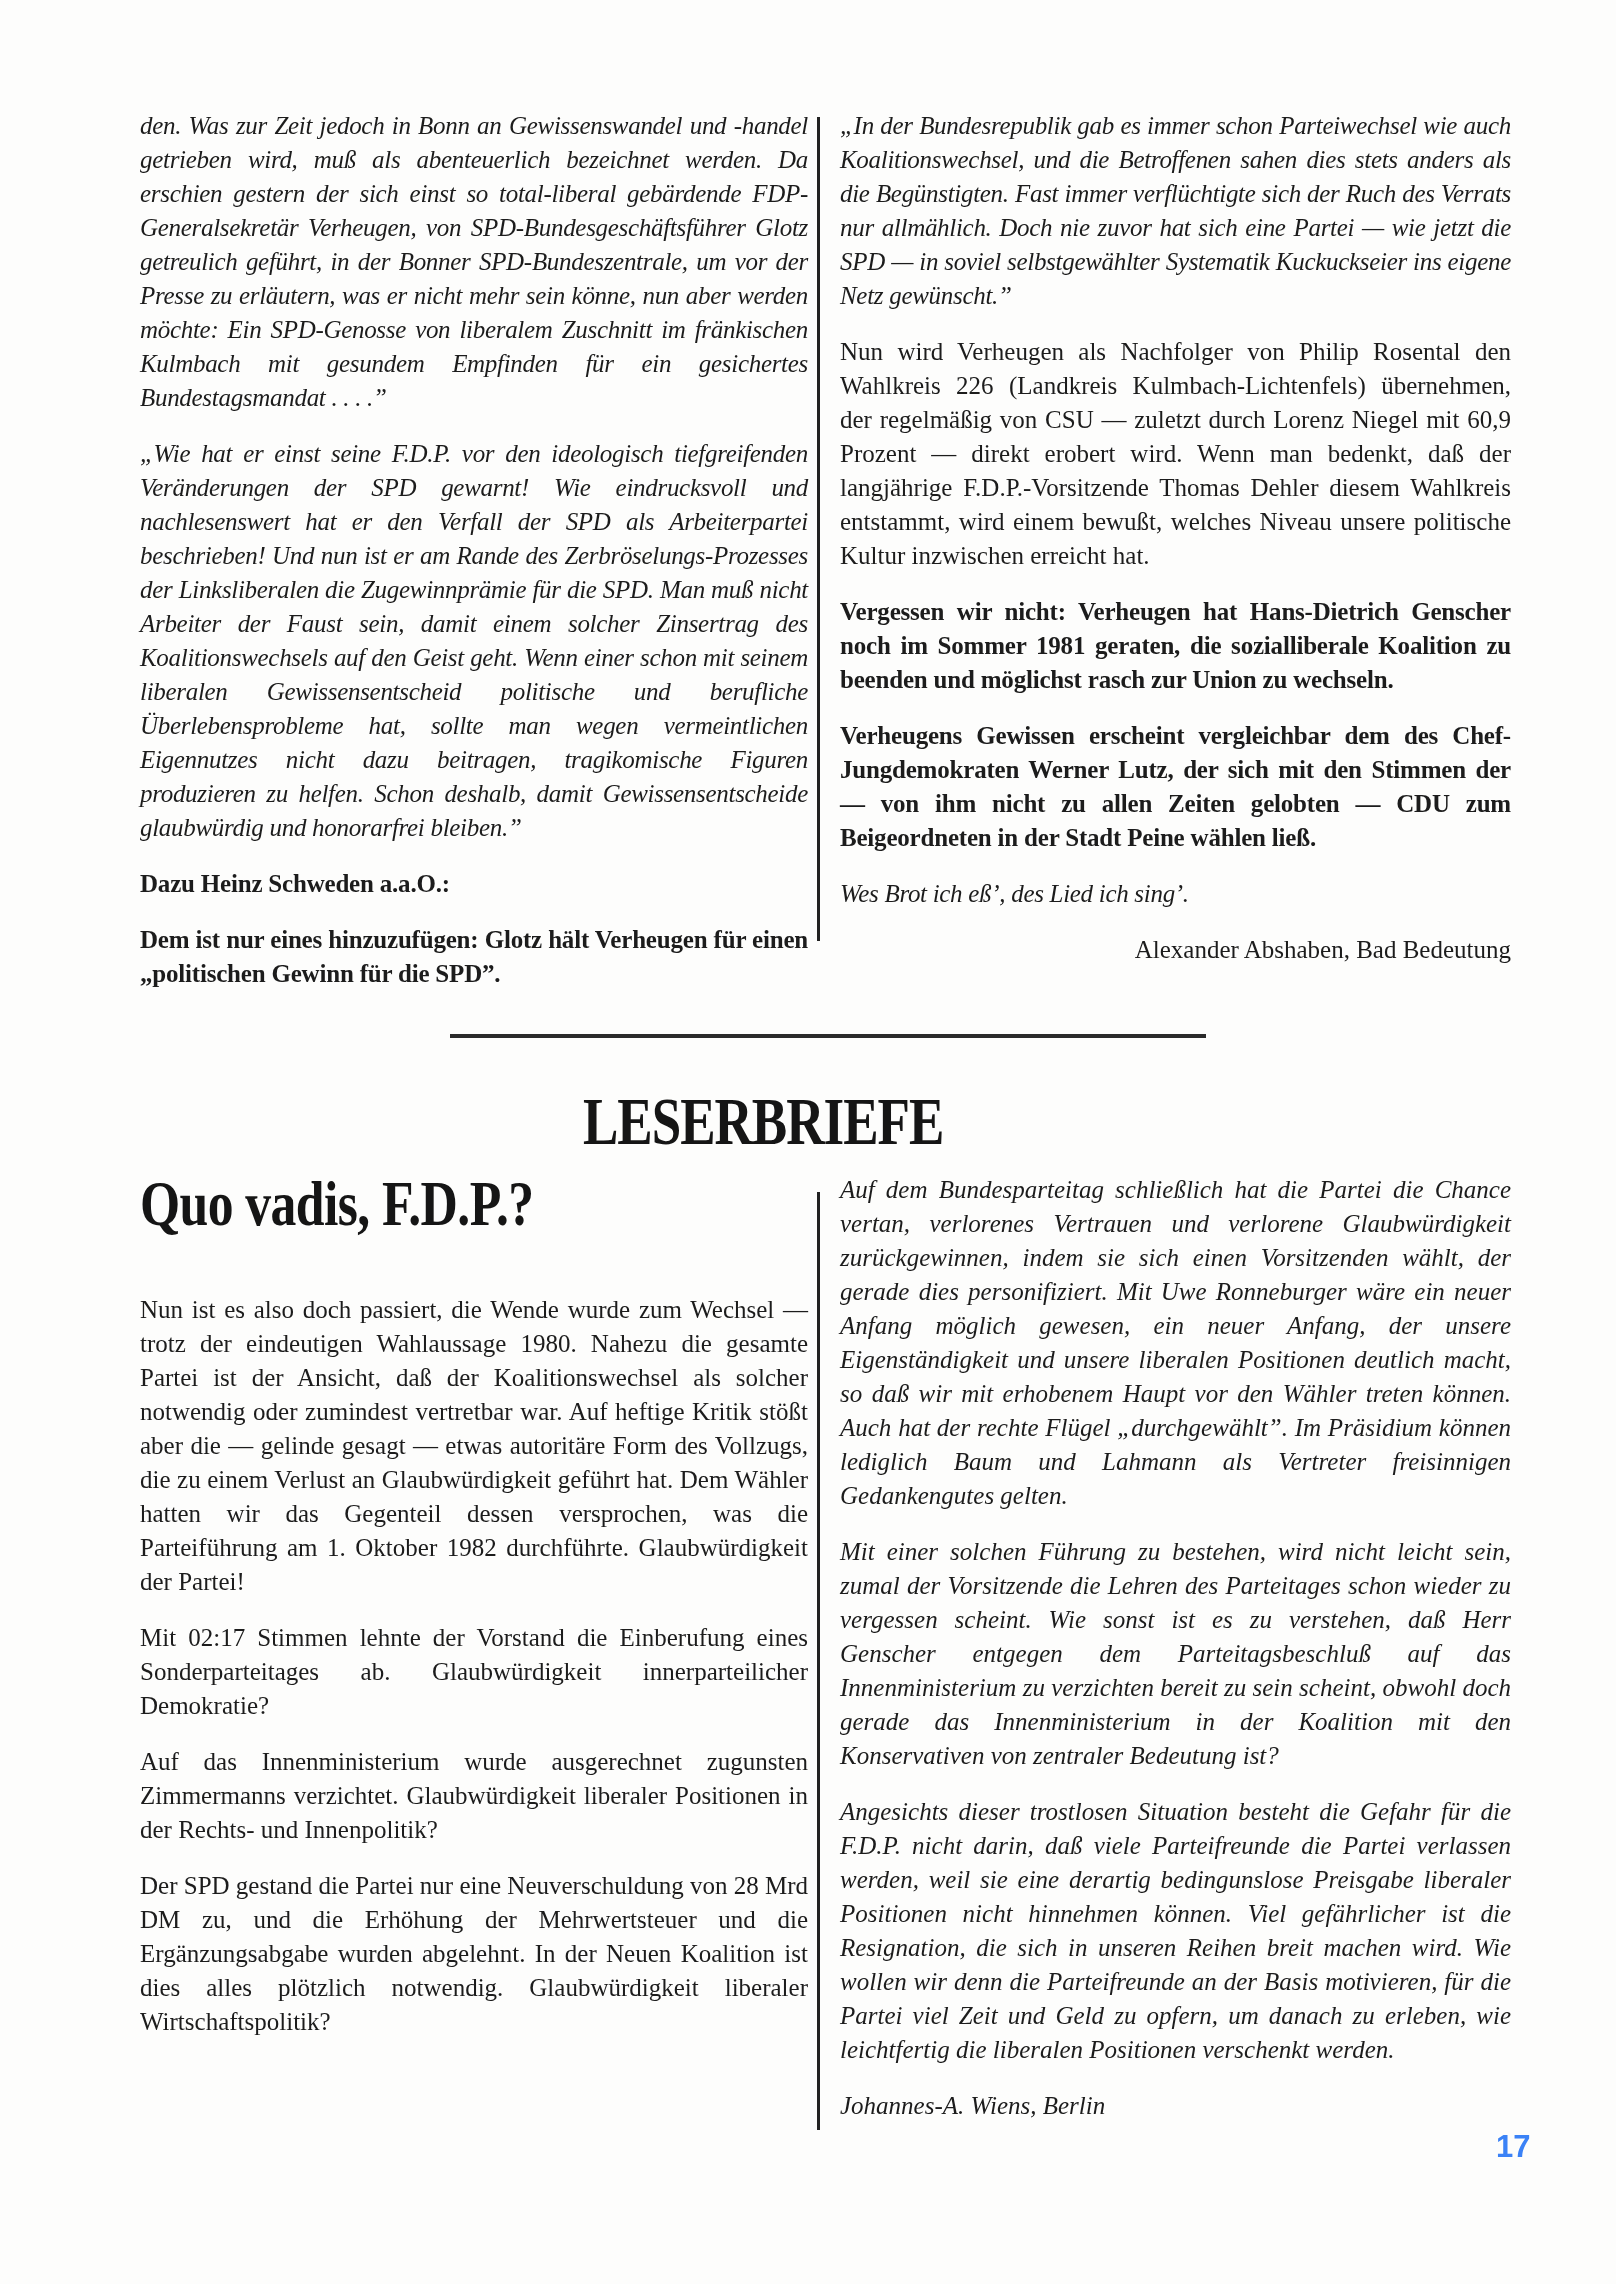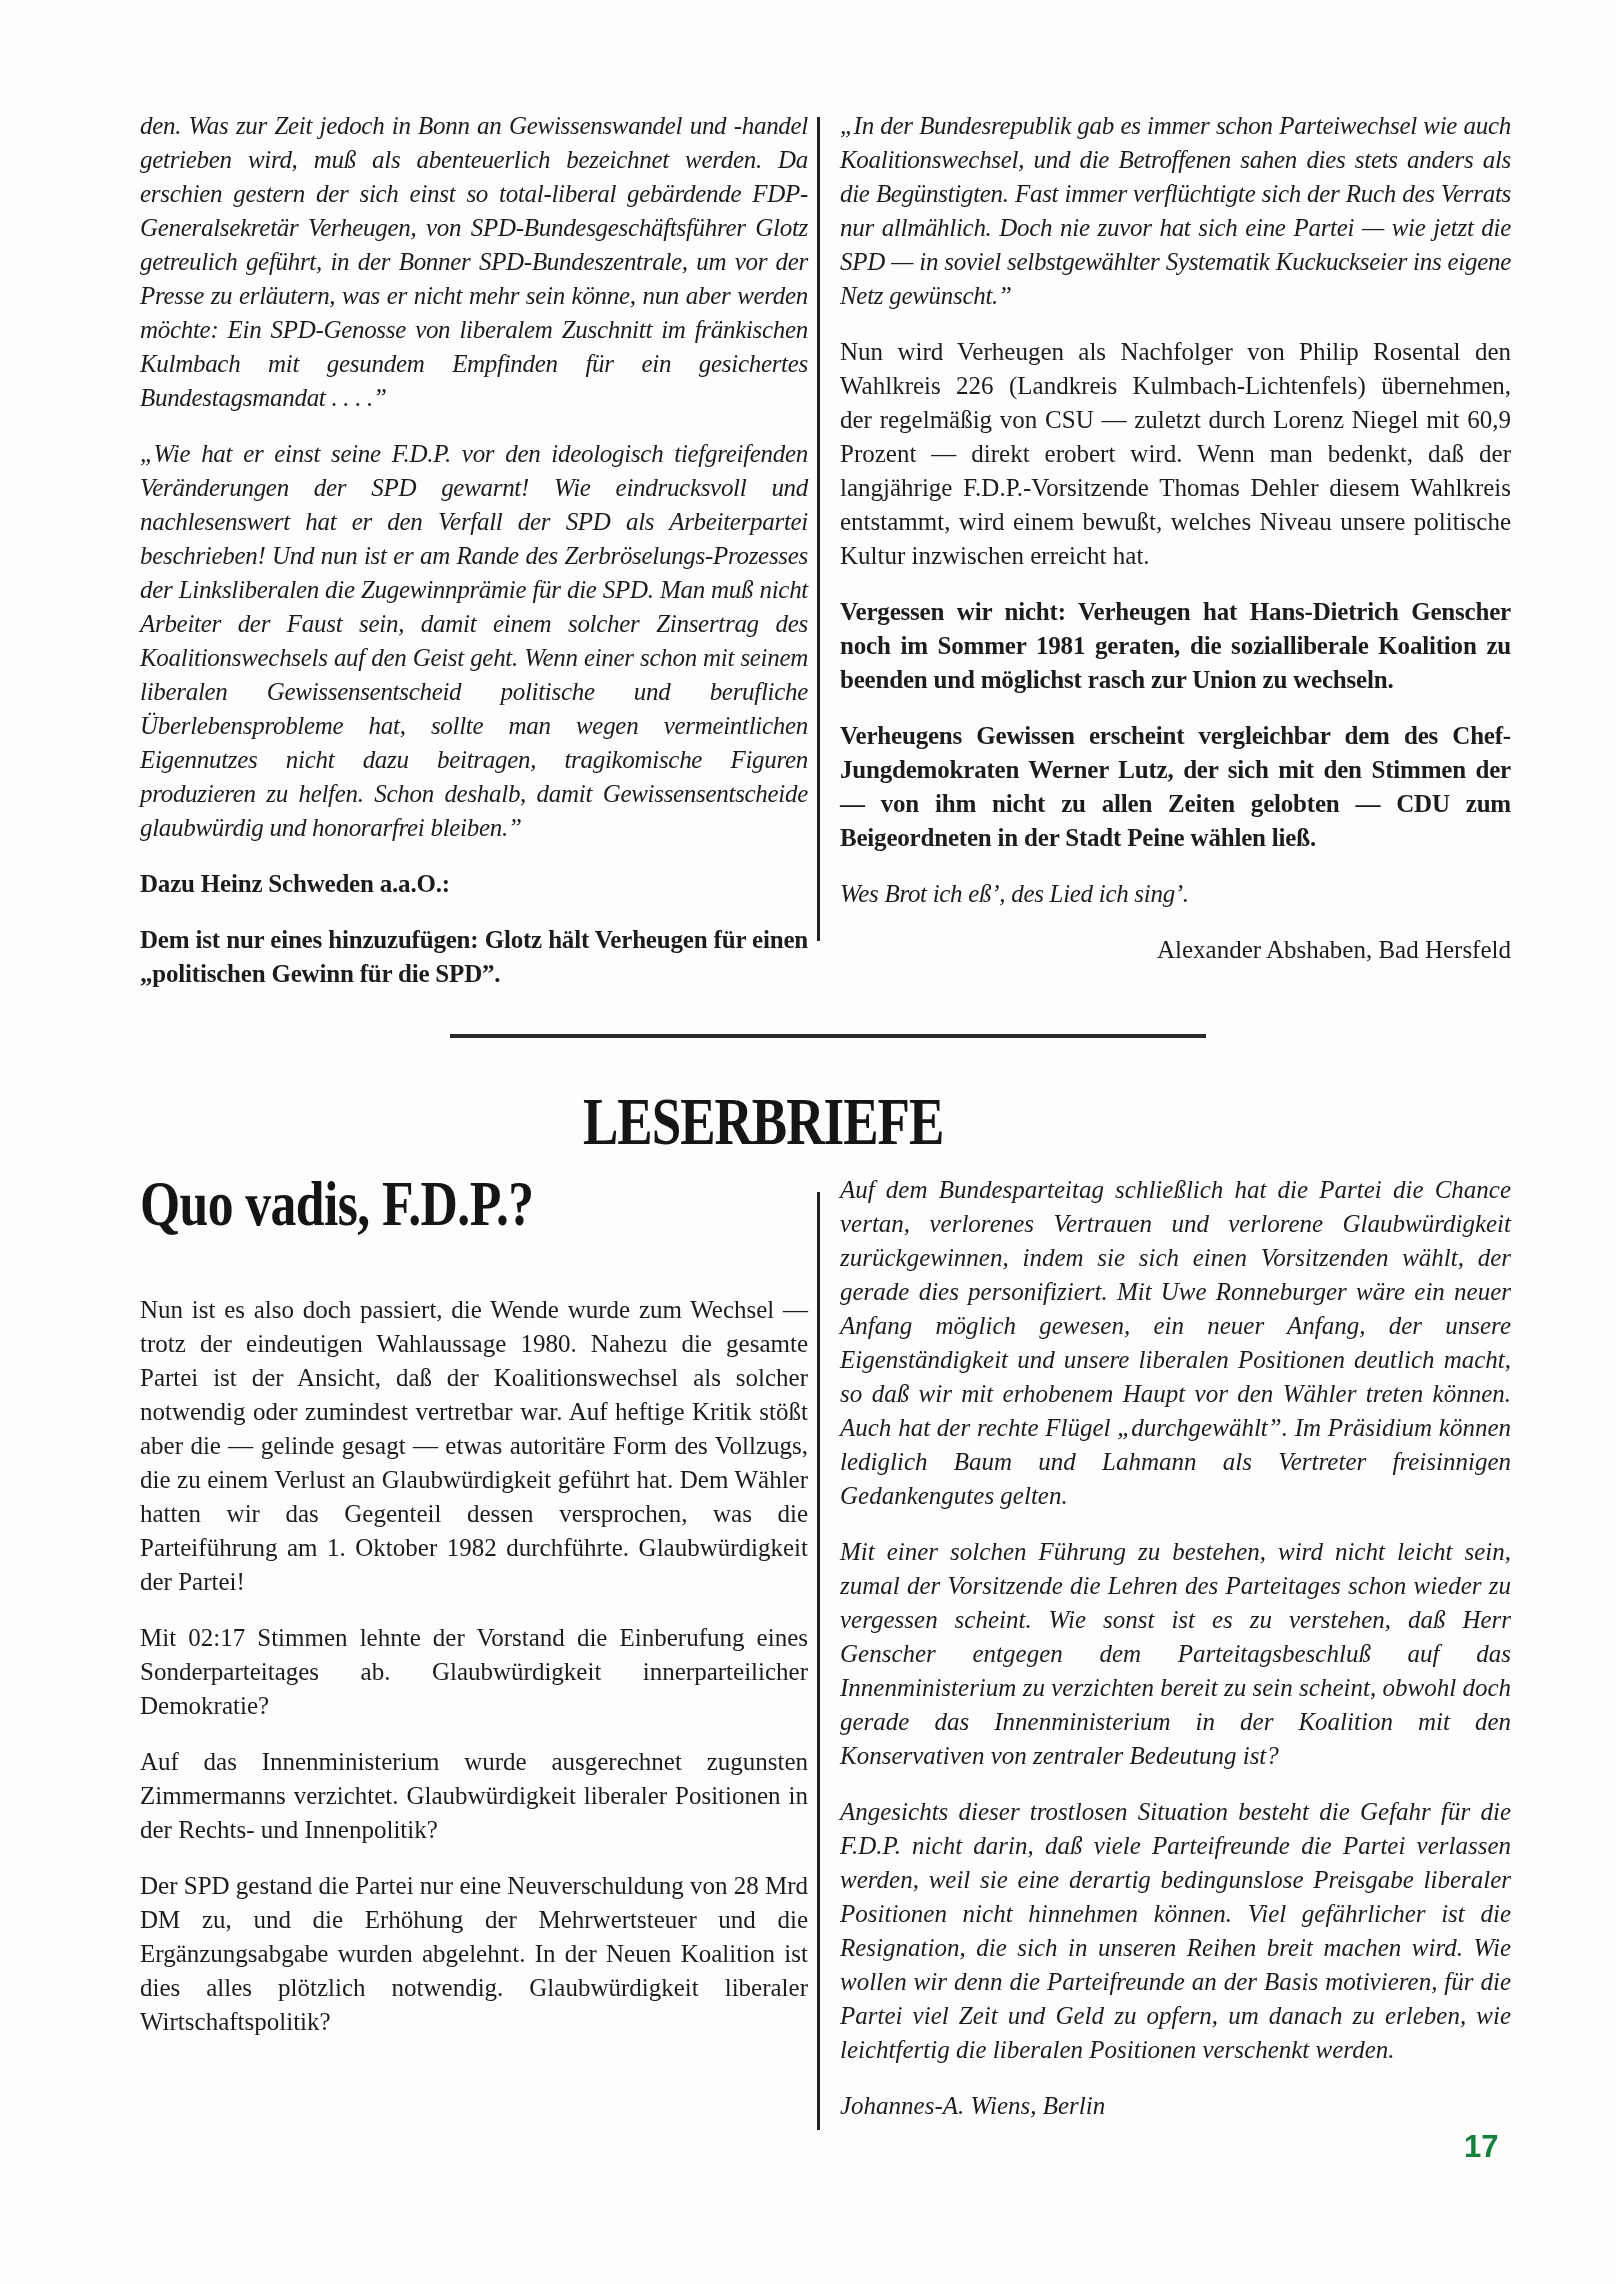--- a/index.html
+++ b/index.html
@@ -6,41 +6,41 @@
   body { width: 1616px; height: 2284px; position: relative; overflow: hidden; color: #1c1c1c; }
   .col { position: absolute; font-family: "Liberation Serif", "DejaVu Serif", serif; font-size: 25px; line-height: 34px; text-align: justify; }
   .col p { margin: 0 0 22px 0; hyphens: manual; }
   .it { font-style: italic; letter-spacing: -0.3px; }
   .bd { font-weight: bold; letter-spacing: -0.2px; }
   .rt { text-align: right; }
   .vrule { position: absolute; width: 2.6px; background: #222; }
   .hrule { position: absolute; height: 3.9px; background: #2a2a2a; }
   .headline { position: absolute; font-family: "Liberation Serif", "DejaVu Serif", serif; font-weight: bold; font-size: 68px; letter-spacing: -1.3px; transform: scaleX(0.78); transform-origin: left top; line-height: 1; color: #151515; }
   .subhead { position: absolute; font-family: "Liberation Serif", "DejaVu Serif", serif; font-weight: bold; font-size: 63px; letter-spacing: -0.7px; transform: scaleX(0.82); transform-origin: left top; line-height: 1; color: #151515; }
-  .pagenum { position: absolute; font-family: "Liberation Sans", "DejaVu Sans", sans-serif; font-weight: bold; font-size: 31px; color: #15803d; }
+  .pagenum { position: absolute; font-family: "Liberation Sans", "DejaVu Sans", sans-serif; font-weight: bold; font-size: 31px; color: #3b82f6; margin-left: 32px; }
 </style>
 </head>
 <body>
 
 <div class="col" style="left:140px; top:109px; width:668px;">
   <p class="it">den. Was zur Zeit jedoch in Bonn an Gewissenswandel und -handel getrieben wird, muß als abenteuerlich bezeichnet werden. Da erschien gestern der sich einst so total-liberal gebärdende FDP-Generalsekretär Verheugen, von SPD-Bundesgeschäftsführer Glotz getreulich geführt, in der Bonner SPD-Bundeszentrale, um vor der Presse zu erläutern, was er nicht mehr sein könne, nun aber werden möchte: Ein SPD-Genosse von liberalem Zuschnitt im fränkischen Kulmbach mit gesundem Empfinden für ein gesichertes Bundestagsmandat . . . .”</p>
   <p class="it">„Wie hat er einst seine F.D.P. vor den ideologisch tiefgreifenden Veränderungen der SPD gewarnt! Wie eindrucksvoll und nachlesenswert hat er den Verfall der SPD als Arbeiterpartei beschrieben! Und nun ist er am Rande des Zerbröselungs-Prozesses der Linksliberalen die Zugewinnprämie für die SPD. Man muß nicht Arbeiter der Faust sein, damit einem solcher Zinsertrag des Koalitionswechsels auf den Geist geht. Wenn einer schon mit seinem liberalen Gewissensentscheid politische und berufliche Überlebensprobleme hat, sollte man wegen vermeintlichen Eigennutzes nicht dazu beitragen, tragikomische Figuren produzieren zu helfen. Schon deshalb, damit Gewissensentscheide glaubwürdig und honorarfrei bleiben.”</p>
   <p class="bd">Dazu Heinz Schweden a.a.O.:</p>
   <p class="bd">Dem ist nur eines hinzuzufügen: Glotz hält Verheugen für einen „politischen Gewinn für die SPD”.</p>
 </div>
 
 <div class="vrule" style="left:817px; top:117px; height:824px;"></div>
 
 <div class="col" style="left:840px; top:109px; width:671px;">
   <p class="it">„In der Bundesrepublik gab es immer schon Parteiwechsel wie auch Koalitionswechsel, und die Betroffenen sahen dies stets anders als die Begünstigten. Fast immer verflüchtigte sich der Ruch des Verrats nur allmählich. Doch nie zuvor hat sich eine Partei — wie jetzt die SPD — in soviel selbstgewählter Systematik Kuckuckseier ins eigene Netz gewünscht.”</p>
   <p>Nun wird Verheugen als Nachfolger von Philip Rosental den Wahlkreis 226 (Landkreis Kulmbach-Lichtenfels) übernehmen, der regelmäßig von CSU — zuletzt durch Lorenz Niegel mit 60,9 Prozent — direkt erobert wird. Wenn man bedenkt, daß der langjährige F.D.P.-Vorsitzende Thomas Dehler diesem Wahlkreis entstammt, wird einem bewußt, welches Niveau unsere politische Kultur inzwischen erreicht hat.</p>
   <p class="bd">Vergessen wir nicht: Verheugen hat Hans-Dietrich Genscher noch im Sommer 1981 geraten, die sozialliberale Koalition zu beenden und möglichst rasch zur Union zu wechseln.</p>
   <p class="bd">Verheugens Gewissen erscheint vergleichbar dem des Chef-Jungdemokraten Werner Lutz, der sich mit den Stimmen der — von ihm nicht zu allen Zeiten gelobten — CDU zum Beigeordneten in der Stadt Peine wählen ließ.</p>
   <p class="it">Wes Brot ich eß’, des Lied ich sing’.</p>
-  <p class="rt">Alexander Abshaben, Bad Hersfeld</p>
+  <p class="rt">Alexander Abshaben, Bad Bedeutung</p>
 </div>
 
 <div class="hrule" style="left:450px; top:1034px; width:756px;"></div>
 
 <div class="headline" style="left:583px; top:1087px;">LESERBRIEFE</div>
 
 <div class="subhead" style="left:140px; top:1173px;">Quo vadis, F.D.P.?</div>
 
 <div class="col" style="left:140px; top:1293px; width:668px;">
   <p>Nun ist es also doch passiert, die Wende wurde zum Wechsel — trotz der eindeutigen Wahlaussage 1980. Nahezu die gesamte Partei ist der Ansicht, daß der Koalitionswechsel als solcher notwendig oder zumindest vertretbar war. Auf heftige Kritik stößt aber die — gelinde gesagt — etwas autoritäre Form des Vollzugs, die zu einem Verlust an Glaubwürdigkeit geführt hat. Dem Wähler hatten wir das Gegenteil dessen versprochen, was die Parteiführung am 1. Oktober 1982 durchführte. Glaubwürdigkeit der Partei!</p>

